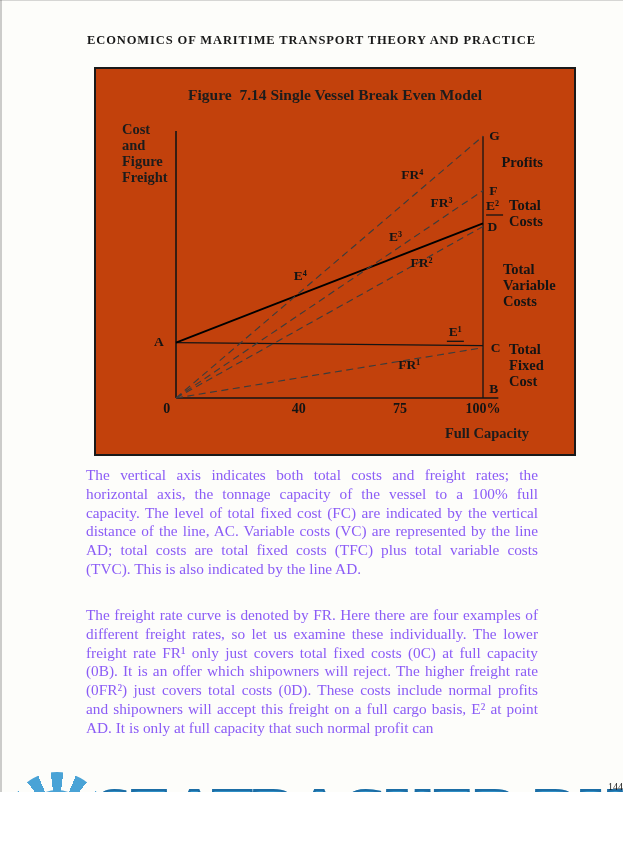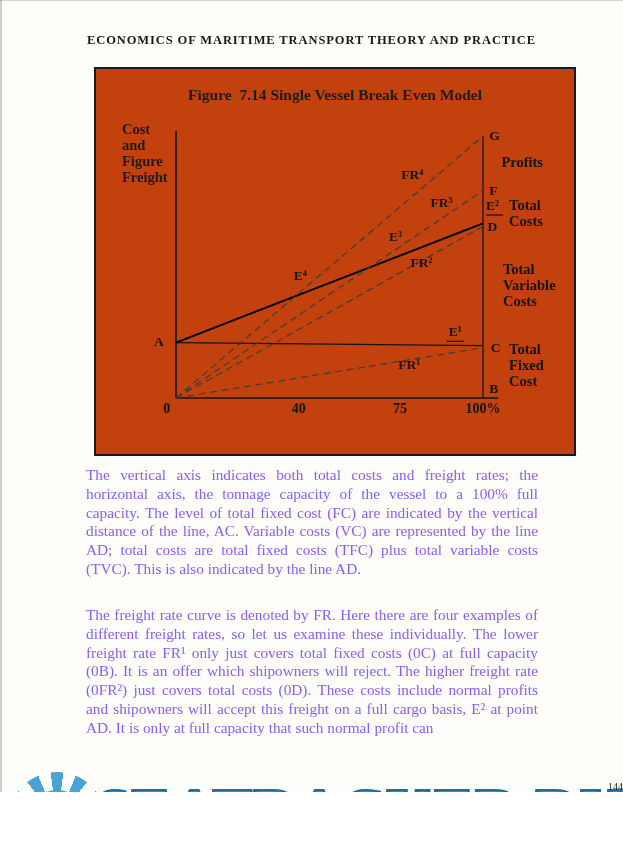--- a/index.html
+++ b/index.html
@@ -136,20 +136,21 @@
         <text x="413.09499999999997" y="137.99230769230772" text-anchor="start" class="cl-ann">Total</text>
         <text x="413.09499999999997" y="153.99230769230772" text-anchor="start" class="cl-ann">Costs</text>
         <text x="406.955" y="201.66153846153847" text-anchor="start" class="cl-ann">Total</text>
         <text x="406.955" y="217.66153846153847" text-anchor="start" class="cl-ann">Variable</text>
         <text x="406.955" y="233.66153846153847" text-anchor="start" class="cl-ann">Costs</text>
         <text x="413.09499999999997" y="281.76153846153846" text-anchor="start" class="cl-ann">Total</text>
         <text x="413.09499999999997" y="297.76153846153846" text-anchor="start" class="cl-ann">Fixed</text>
         <text x="413.09499999999997" y="313.76153846153846" text-anchor="start" class="cl-ann">Cost</text>
       </svg>
 
+    <div class="x-axis-caption">Full Capacity</div>
   </div>
 
   <p class="para para-1">The vertical axis indicates both total costs and freight rates; the horizontal axis, the tonnage capacity of the vessel to a 100% full capacity.  The level of total fixed cost (FC) are indicated by the vertical distance of the line, AC.  Variable costs (VC) are represented by the line AD; total costs are total fixed costs (TFC) plus total variable costs (TVC).  This is also indicated by the line AD.</p>
   <p class="para para-2">The freight rate curve is denoted by FR.  Here there are four examples of different freight rates, so let us examine these individually.  The lower freight rate FR¹ only just covers total fixed costs (0C) at full capacity (0B).  It is an offer which shipowners will reject. The higher freight rate (0FR²) just covers total costs (0D).  These costs include normal profits and shipowners will accept this freight on a full cargo basis, E² at point AD.  It is only at full capacity that such normal profit can</p>
 
   <div class="page-number">144</div>
 
   <div class="watermark">
     <div class="sun">
       <div class="sun-core"></div>

